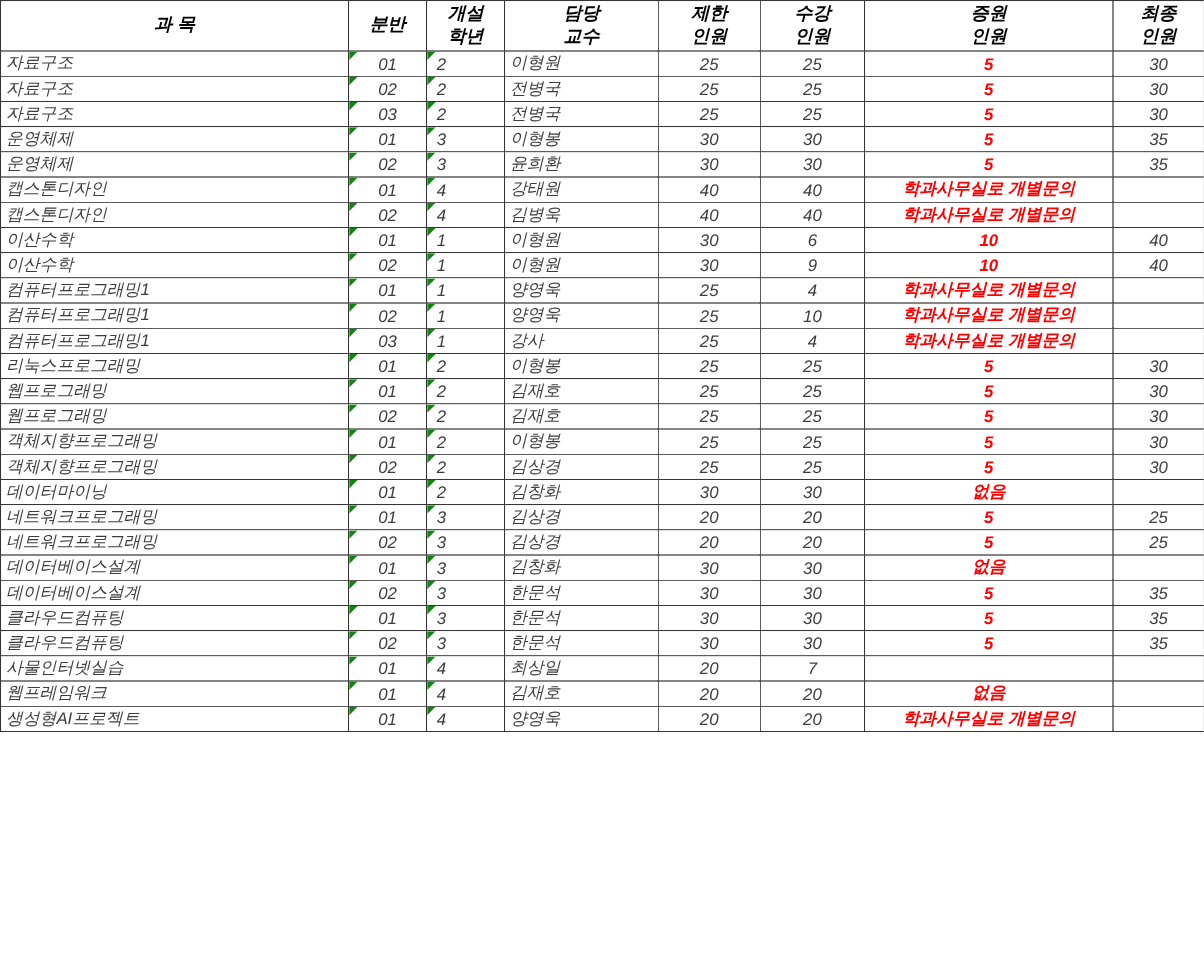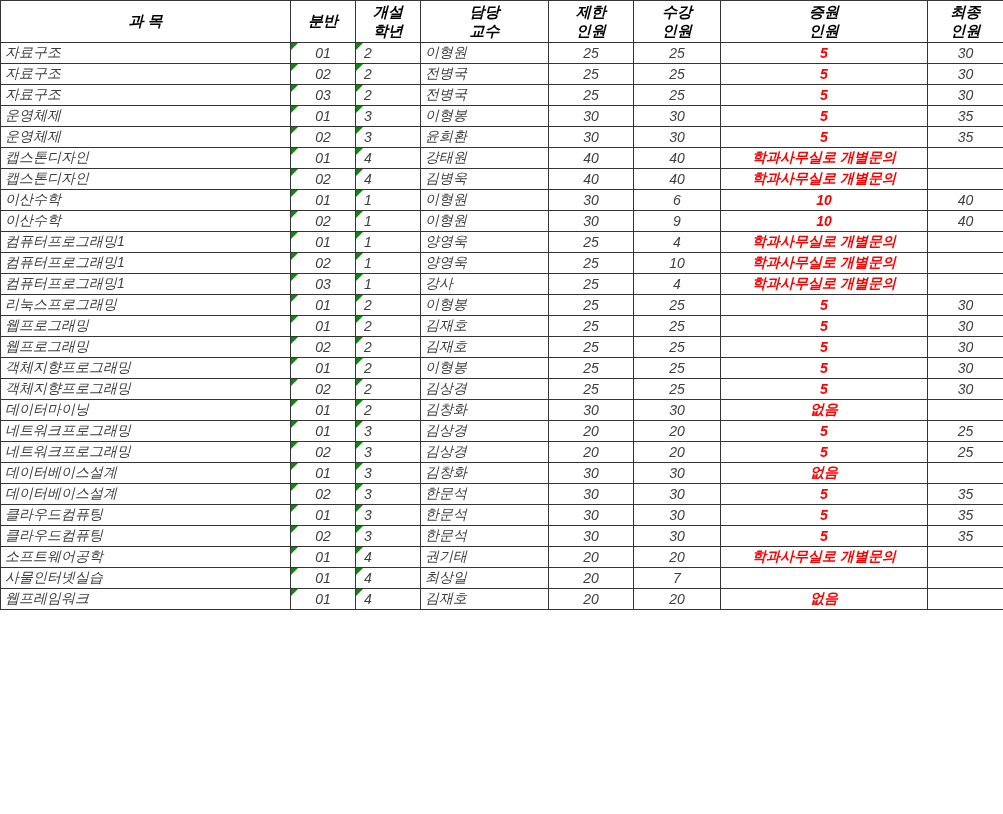--- a/index.html
+++ b/index.html
@@ -353,30 +353,20 @@
     <td class="al"><span class="txt">클라우드컴퓨팅</span></td>
     <td class="ac"><span class="tri"></span><span class="txt">02</span></td>
     <td class="al year"><span class="tri"></span><span class="txt">3</span></td>
     <td class="al"><span class="txt">한문석</span></td>
     <td class="ac"><span class="txt">30</span></td>
     <td class="ac"><span class="txt">30</span></td>
     <td class="ac red"><span class="txt">5</span></td>
     <td class="ac"><span class="txt">35</span></td>
   </tr>
 
-  <tr>
-    <td class="al"><span class="txt">소프트웨어공학</span></td>
-    <td class="ac"><span class="tri"></span><span class="txt">01</span></td>
-    <td class="al year"><span class="tri"></span><span class="txt">4</span></td>
-    <td class="al"><span class="txt">권기태</span></td>
-    <td class="ac"><span class="txt">20</span></td>
-    <td class="ac"><span class="txt">20</span></td>
-    <td class="ac red"><span class="txt">학과사무실로 개별문의</span></td>
-    <td class="ac"><span class="txt"></span></td>
-  </tr>
 
 
   <tr>
     <td class="al"><span class="txt">사물인터넷실습</span></td>
     <td class="ac"><span class="tri"></span><span class="txt">01</span></td>
     <td class="al year"><span class="tri"></span><span class="txt">4</span></td>
     <td class="al"><span class="txt">최상일</span></td>
     <td class="ac"><span class="txt">20</span></td>
     <td class="ac"><span class="txt">7</span></td>
     <td class="ac red"><span class="txt"></span></td>
@@ -389,15 +379,25 @@
     <td class="al"><span class="txt">웹프레임워크</span></td>
     <td class="ac"><span class="tri"></span><span class="txt">01</span></td>
     <td class="al year"><span class="tri"></span><span class="txt">4</span></td>
     <td class="al"><span class="txt">김재호</span></td>
     <td class="ac"><span class="txt">20</span></td>
     <td class="ac"><span class="txt">20</span></td>
     <td class="ac red"><span class="txt">없음</span></td>
     <td class="ac"><span class="txt"></span></td>
   </tr>
 
+  <tr>
+    <td class="al"><span class="txt">생성형AI프로젝트</span></td>
+    <td class="ac"><span class="tri"></span><span class="txt">01</span></td>
+    <td class="al year"><span class="tri"></span><span class="txt">4</span></td>
+    <td class="al"><span class="txt">양영욱</span></td>
+    <td class="ac"><span class="txt">20</span></td>
+    <td class="ac"><span class="txt">20</span></td>
+    <td class="ac red"><span class="txt">학과사무실로 개별문의</span></td>
+    <td class="ac"><span class="txt"></span></td>
+  </tr>
 
 </tbody>
 </table>
 
 </body></html>

